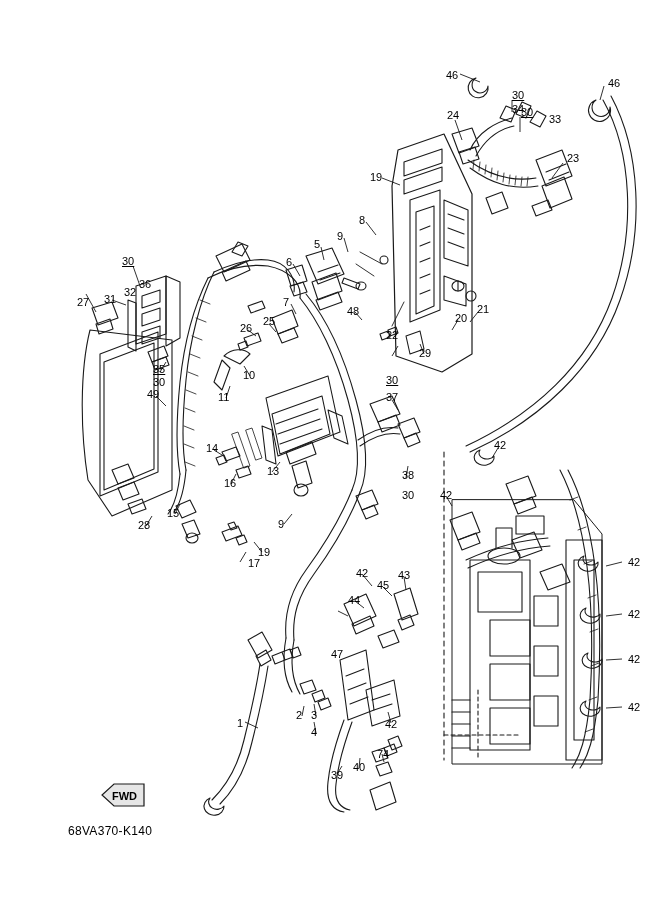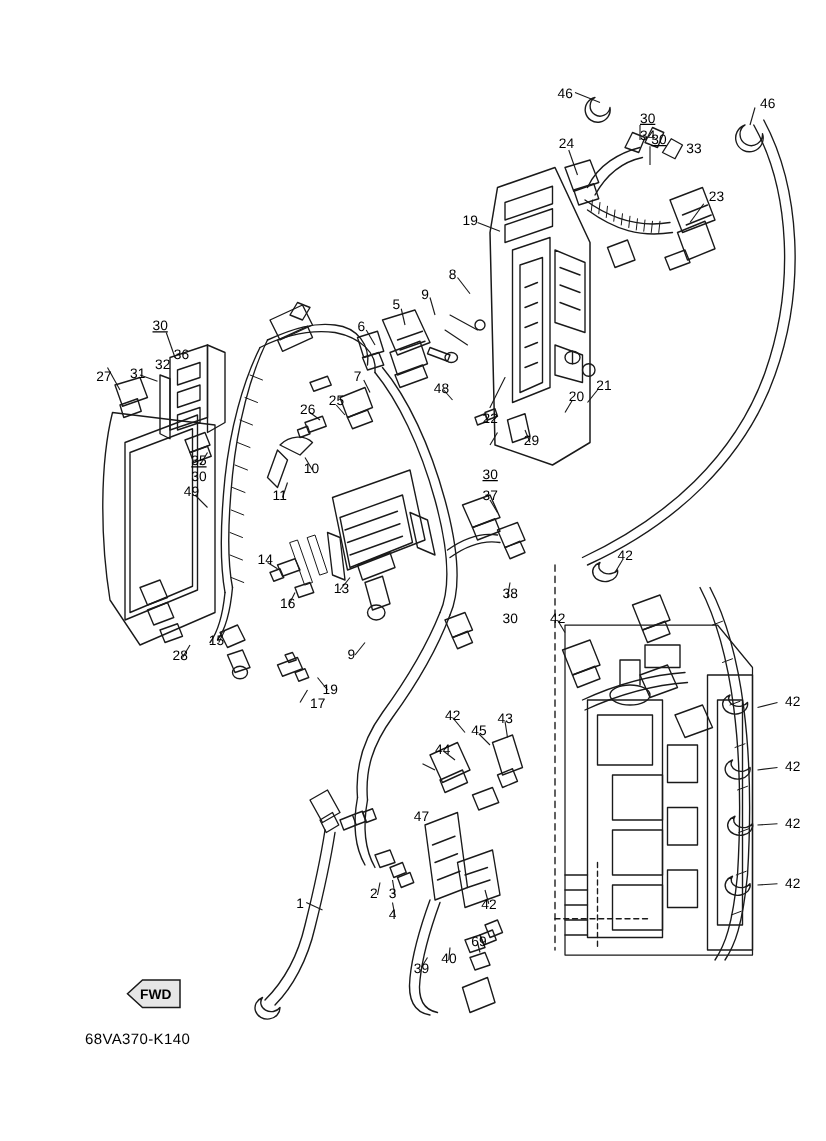--- a/index.html
+++ b/index.html
@@ -351,21 +351,21 @@
       <div class="cal" style="left: 628px; top: 609px;">42</div>
       <div class="cal" style="left: 348px; top: 595px;">44</div>
       <div class="cal" style="left: 331px; top: 605px; margin-top: 44px;">47</div>
       <div class="cal" style="left: 628px; top: 654px;">42</div>
       <div class="cal" style="left: 237px; top: 718px;">1</div>
       <div class="cal" style="left: 296px; top: 710px;">2</div>
       <div class="cal" style="left: 311px; top: 710px;">3</div>
       <div class="cal" style="left: 385px; top: 719px;">42</div>
       <div class="cal" style="left: 628px; top: 702px;">42</div>
       <div class="cal" style="left: 311px; top: 727px;">4</div>
-      <div class="cal" style="left: 377px; top: 749px;">69</div>
+      <div class="cal" style="left: 377px; top: 749px;">74</div>
       <div class="cal" style="left: 331px; top: 770px;">39</div>
       <div class="cal" style="left: 353px; top: 762px;">40</div>
     </div>
 
 <div class="fwdbox">
   <svg width="46" height="26" viewBox="0 0 46 26">
     <polygon points="44,2 14,2 2,13 14,24 44,24" fill="#e6e6e6" stroke="#1a1a1a" stroke-width="1.2"></polygon>
   </svg>
 </div>
 <div class="fwdtxt">FWD</div>

